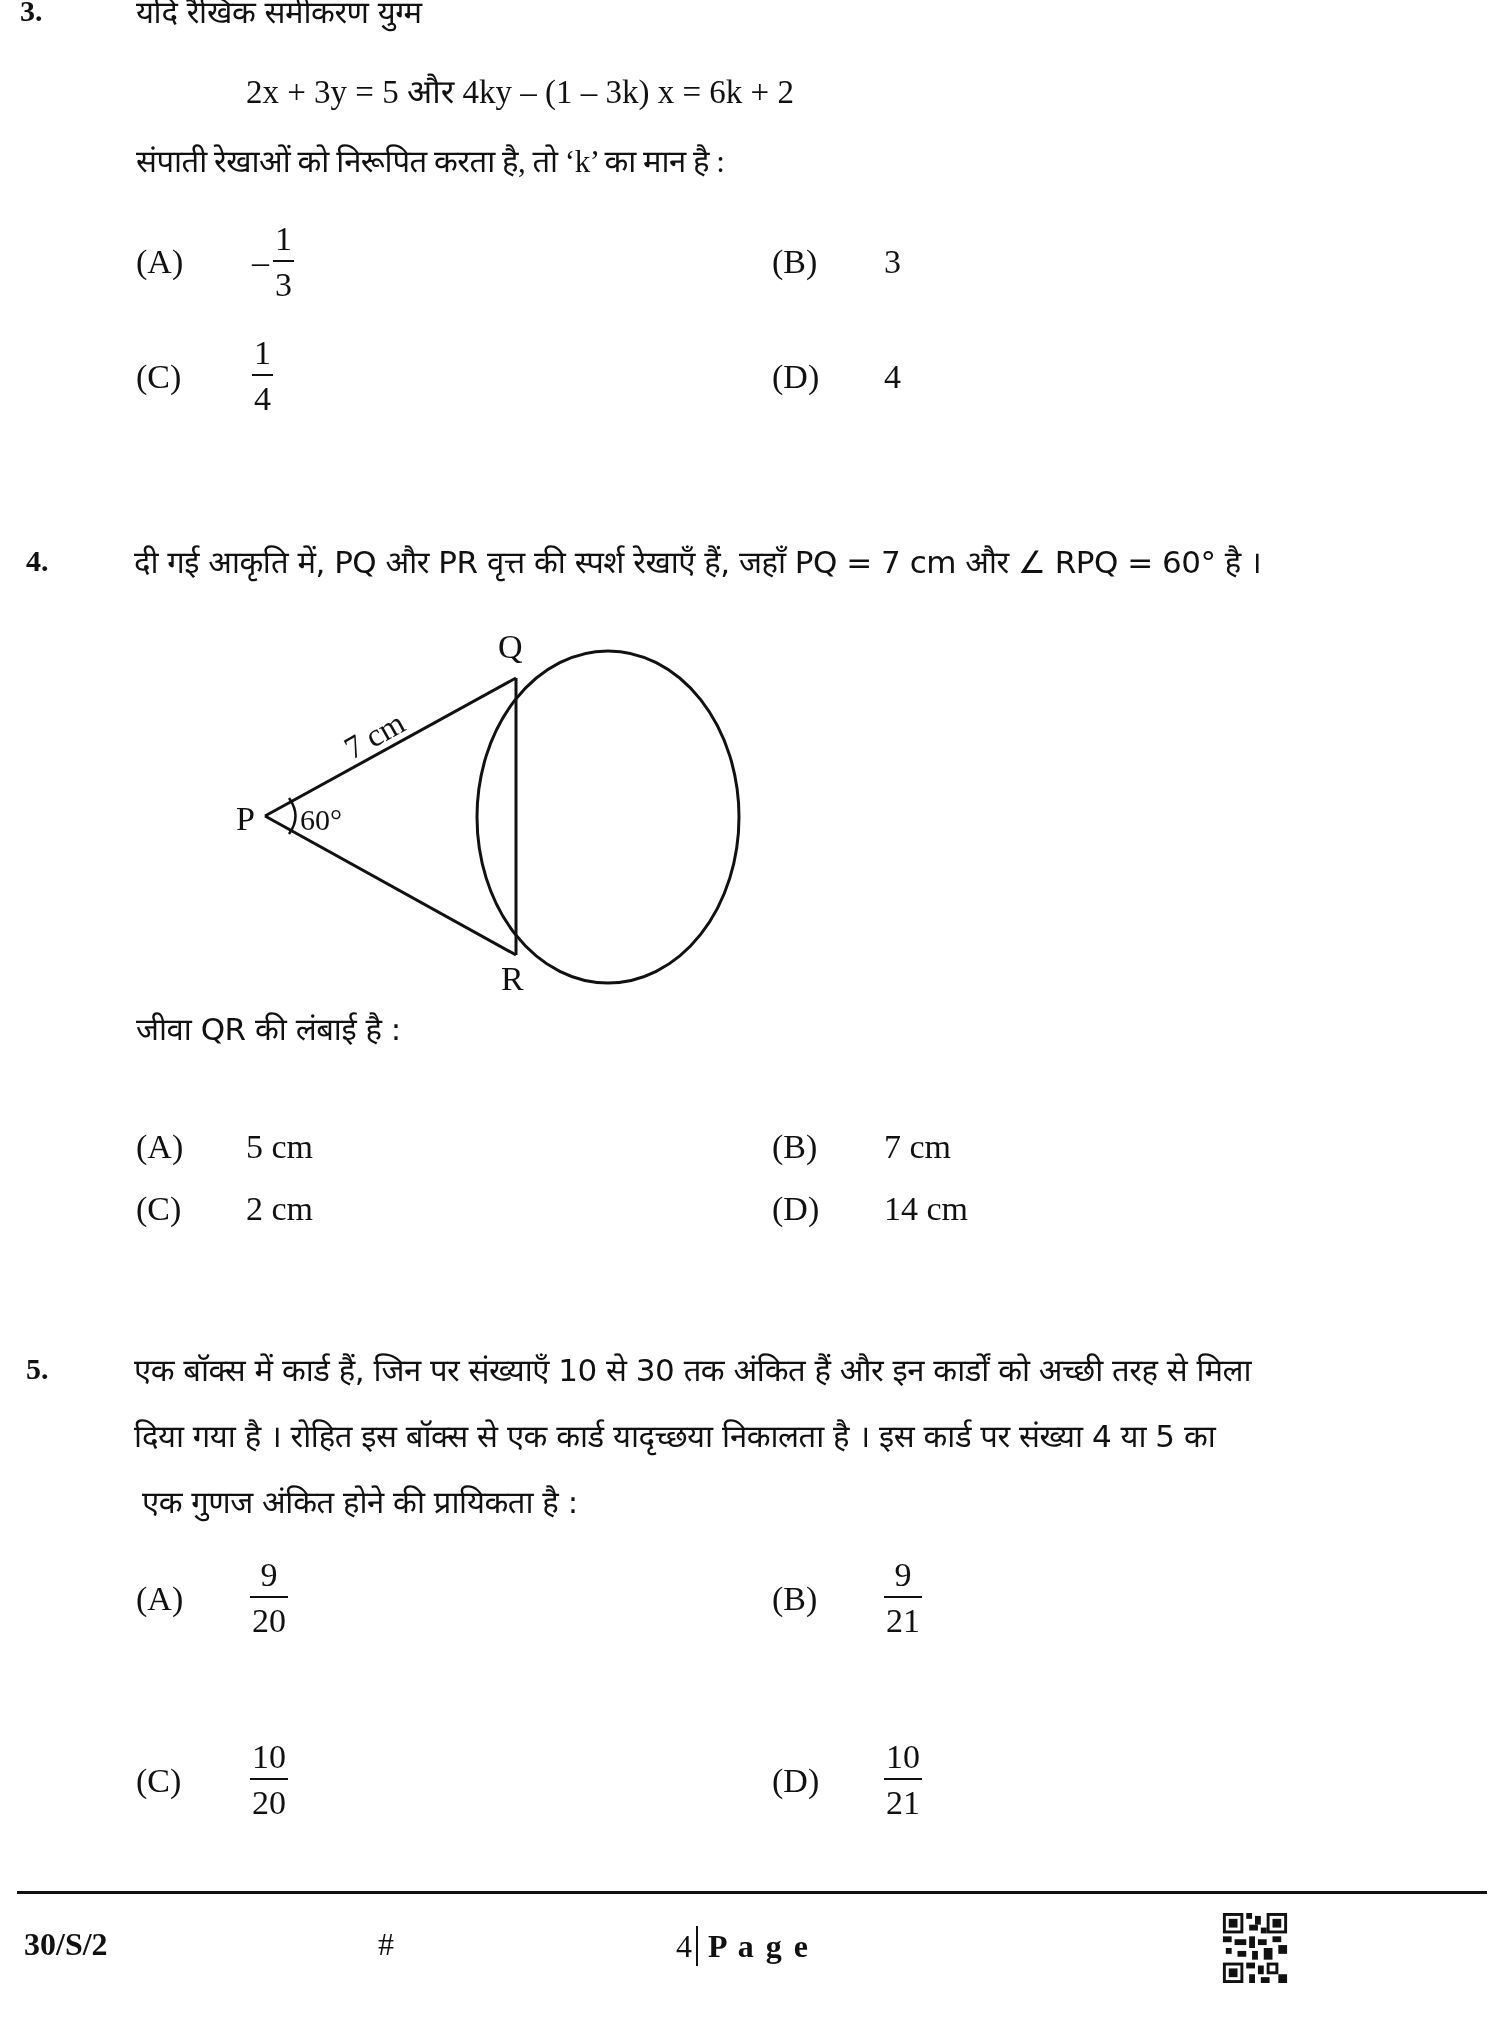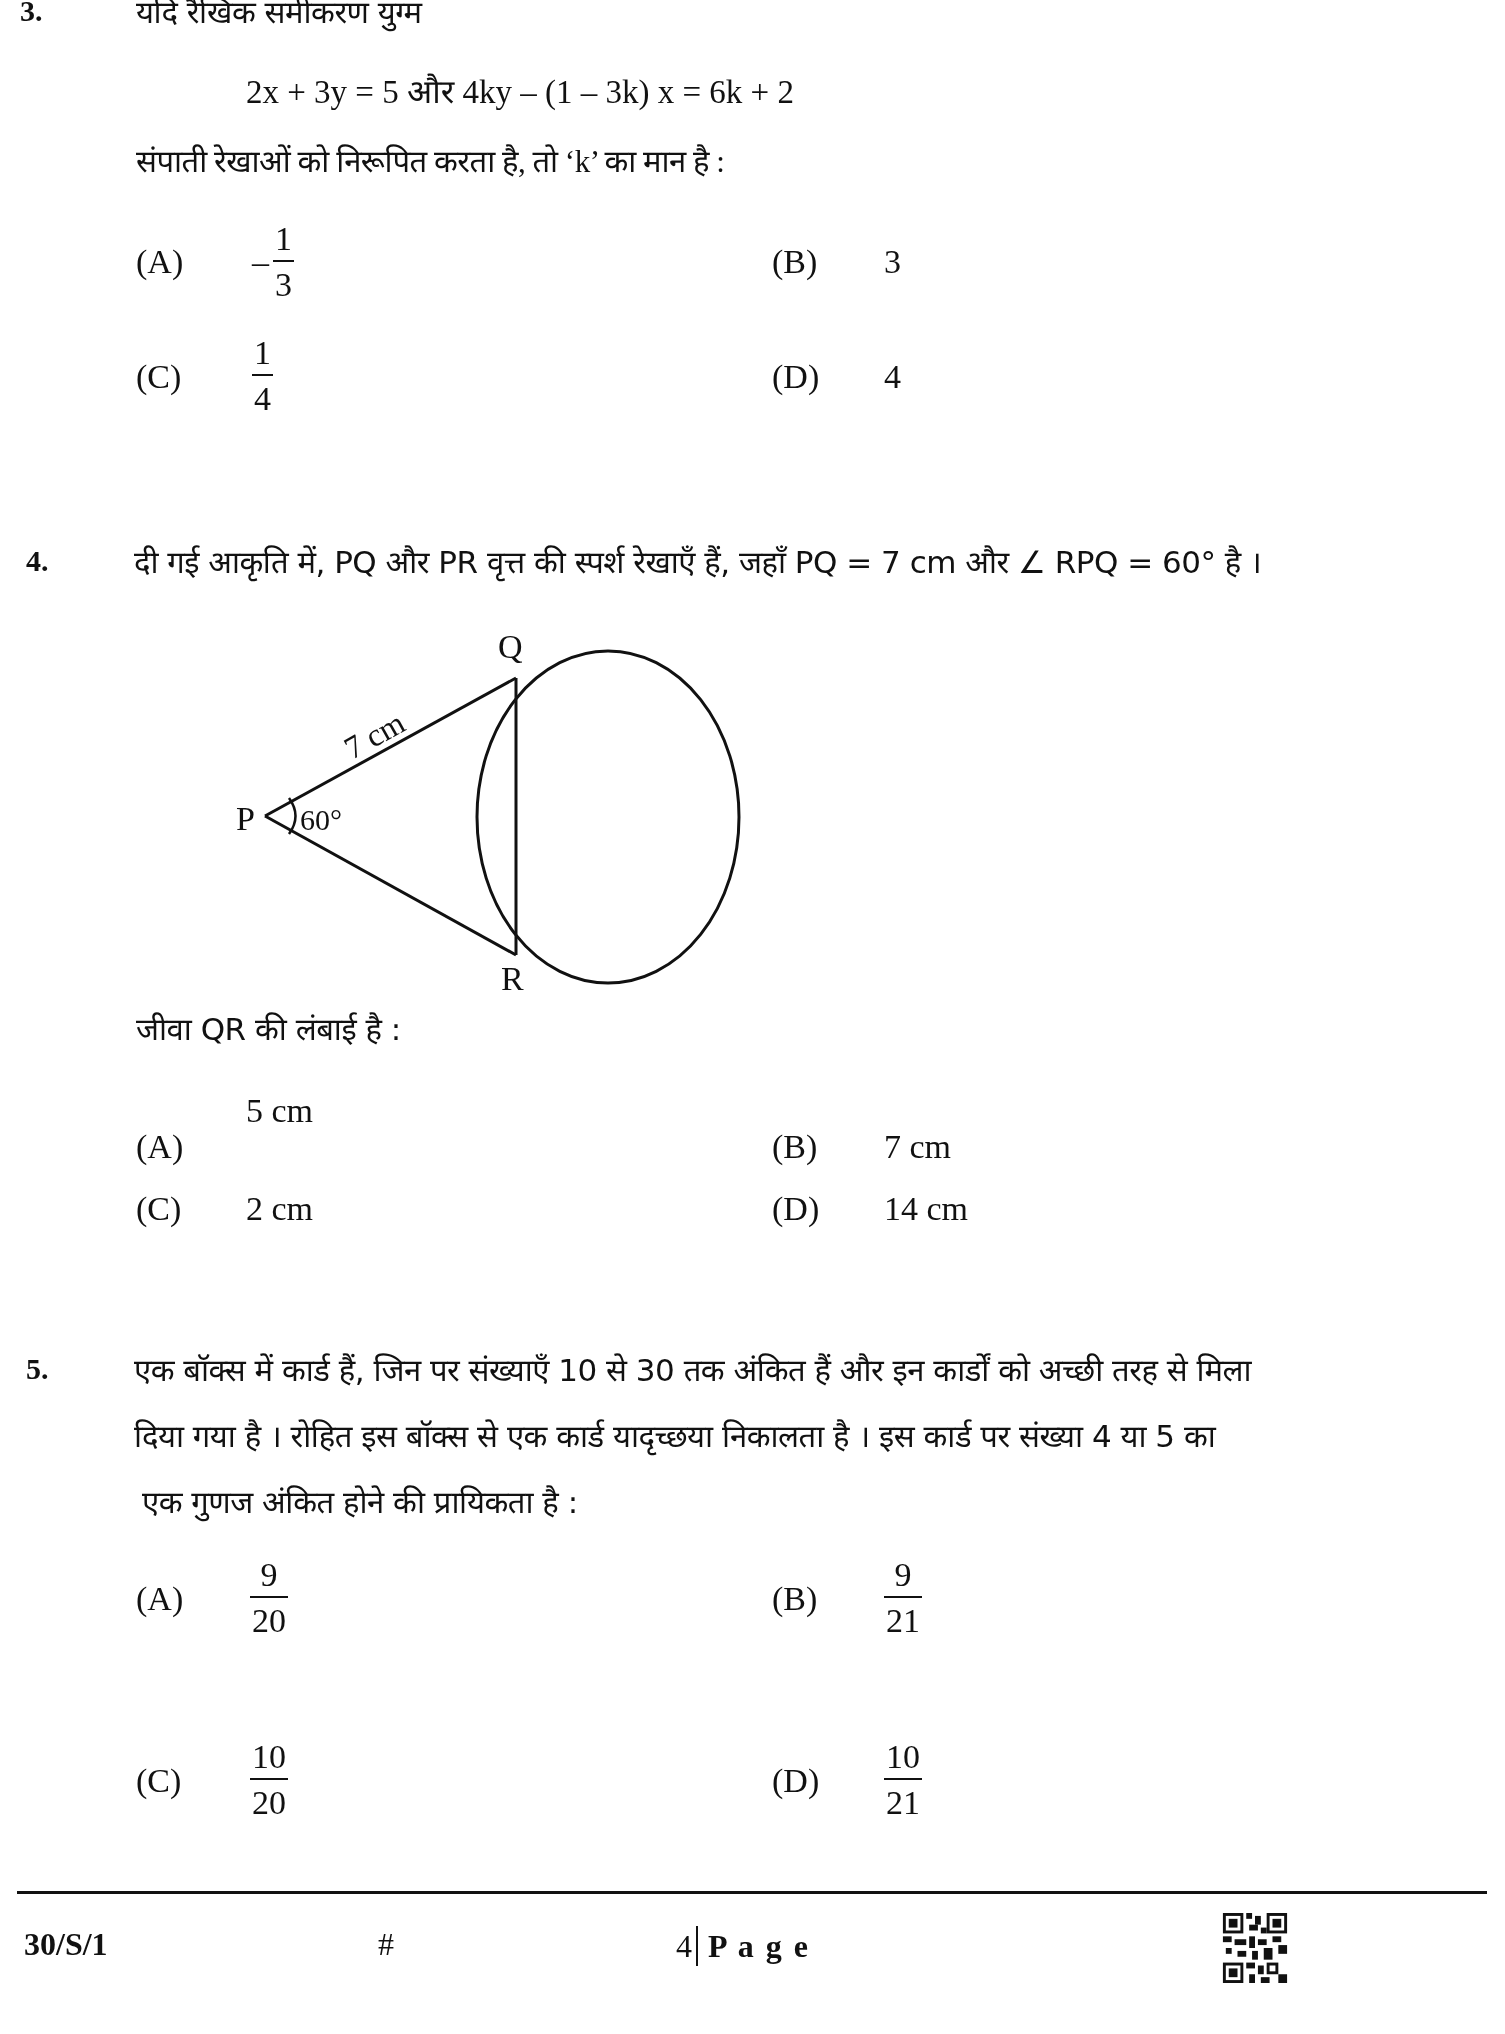--- a/index.html
+++ b/index.html
@@ -128,21 +128,21 @@
   <text x="36" y="210" font-family="Liberation Serif, serif" font-size="34" fill="#111">P</text>
   <text x="298" y="38" font-family="Liberation Serif, serif" font-size="34" fill="#111">Q</text>
   <text x="301" y="370" font-family="Liberation Serif, serif" font-size="34" fill="#111">R</text>
   <text x="100" y="210" font-family="Liberation Serif, serif" font-size="30" fill="#111">60°</text>
   <text x="0" y="0" font-family="Liberation Serif, serif" font-size="32" fill="#111" transform="translate(152,140) rotate(-29)">7 cm</text>
 </svg>
 
 <div class="abs qtext" style="left:136px; top:995px;">जीवा QR की लंबाई है :</div>
 
 <div class="abs opt-label" style="left:136px; top:1128px;">(A)</div>
-<div class="abs opt-val" style="left:246px; top:1092px;">5 cm</div>
+<div class="abs opt-val" style="left:246px; top:1128px;">5 cm</div>
 <div class="abs opt-label" style="left:772px; top:1128px;">(B)</div>
 <div class="abs opt-val" style="left:884px; top:1128px;">7 cm</div>
 
 <div class="abs opt-label" style="left:136px; top:1190px;">(C)</div>
 <div class="abs opt-val" style="left:246px; top:1190px;">2 cm</div>
 <div class="abs opt-label" style="left:772px; top:1190px;">(D)</div>
 <div class="abs opt-val" style="left:884px; top:1190px;">14 cm</div>
 
 <div class="abs qnum" style="left:26px; top:1352px;">5.</div>
 <div class="abs qtext" style="left:134px; top:1336px; white-space:nowrap;">एक बॉक्स में कार्ड हैं, जिन पर संख्याएँ 10 से 30 तक अंकित हैं और इन कार्डों को अच्छी तरह से मिला</div>
@@ -177,21 +177,21 @@
 <div class="abs opt-label" style="left:772px; top:1762px;">(D)</div>
 <div class="abs" style="left:884px; top:1740px;">
   <span class="frac">
     <span class="num">10</span>
     <span class="bar"></span>
     <span class="den">21</span>
   </span>
 </div>
 
 <div class="footer-rule"></div>
-<div class="abs footer-text" style="left:24px; top:1926px; font-weight:bold;">30/S/1</div>
+<div class="abs footer-text" style="left:24px; top:1926px; font-weight:bold;">30/S/2</div>
 <div class="abs footer-text" style="left:378px; top:1926px;">#</div>
 <div class="abs footer-text" style="left:676px; top:1926px; display:flex; align-items:center;">
   <span>4</span>
   <span style="display:inline-block; width:2px; height:40px; background:#111; margin:0 10px 0 4px;"></span>
   <span style="letter-spacing:2px;font-weight:bold;">P a g e</span>
 </div>
 <svg class="qr" viewBox="0 0 22 24">
   <rect x="0" y="0" width="22" height="24" fill="#fff"></rect>
 
   <rect x="0" y="0" width="7" height="7" fill="#111"></rect>

